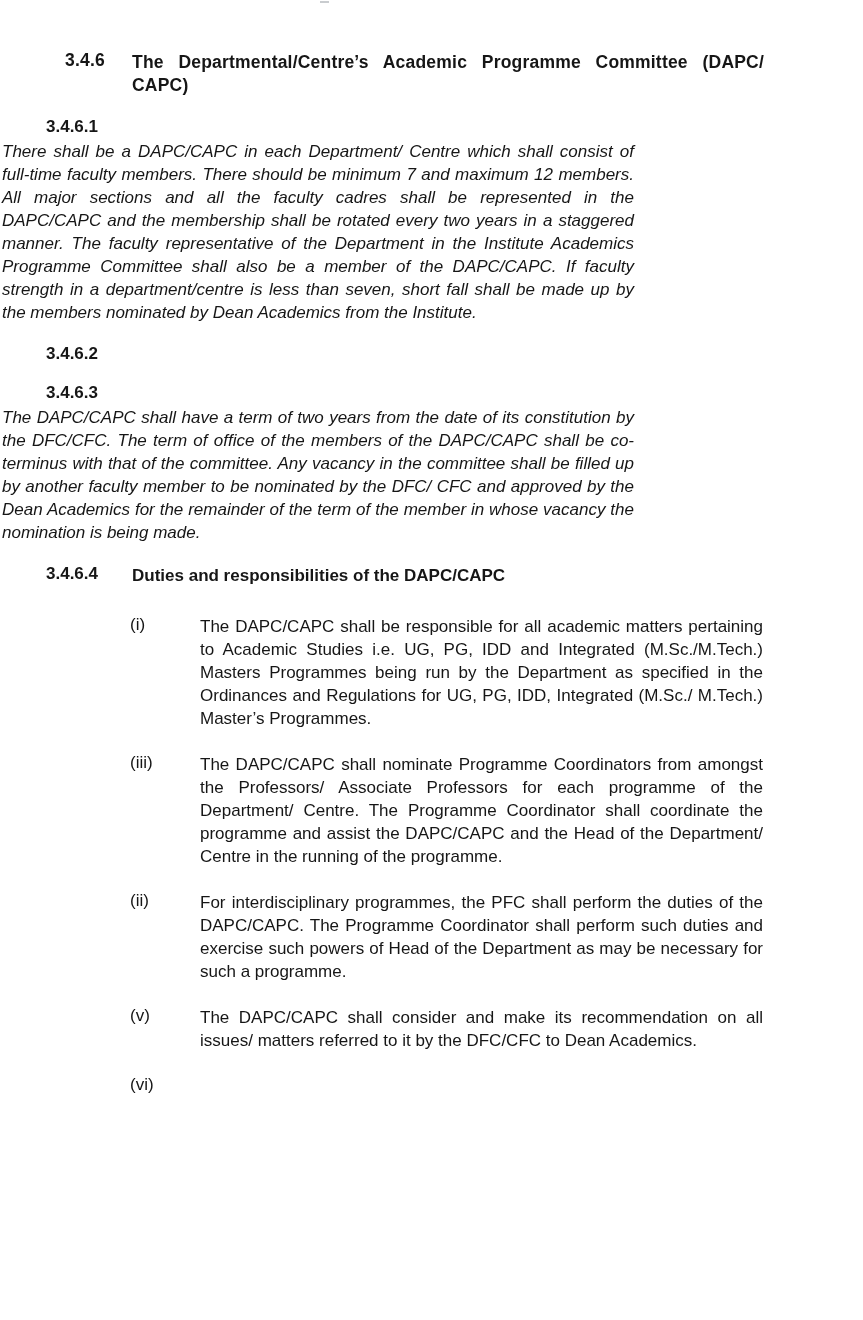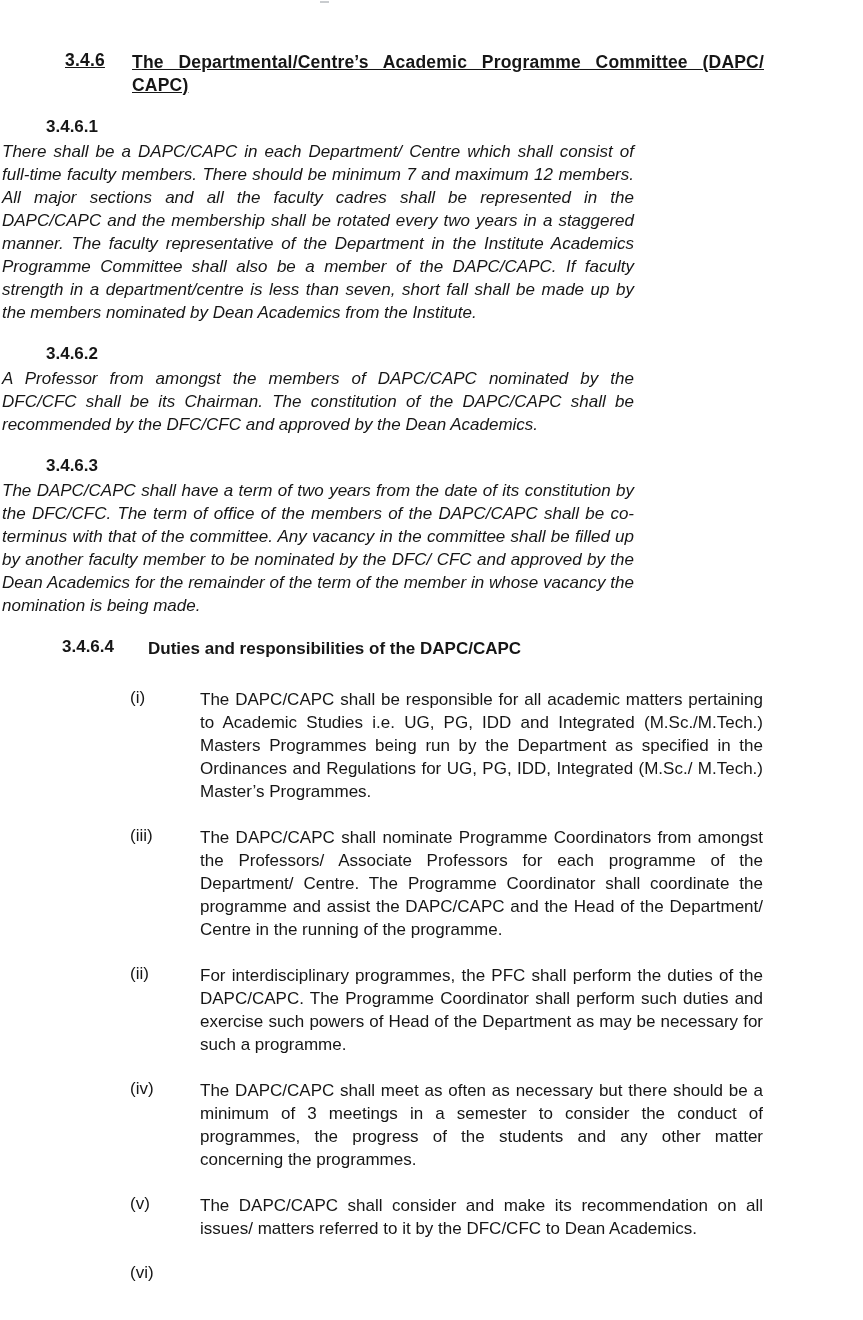--- a/index.html
+++ b/index.html
@@ -41,21 +41,20 @@
     font-size: inherit;
     line-height: inherit;
     font-weight: inherit;
   }
   
   .heading {
     font-weight: bold;
     font-size: 17.5px;
     letter-spacing: 0.2px;
     margin-bottom: 16px;
-    text-decoration: underline;
   }
   .heading .num {
     flex: 0 0 auto;
     margin-left: 65px;
     width: 65px;
   }
   .heading .htext {
     width: 632px;
     text-align: justify;
   }
@@ -72,21 +71,20 @@
   }
   .para .ptext {
     width: 632px;
     text-align: justify;
     font-style: italic;
   }
   
   .subheading {
     font-weight: bold;
     margin-bottom: 24px;
-    padding-left: 16px;
   }
   .subheading .num {
     flex: 0 0 auto;
     margin-left: 46px;
     width: 84px;
   }
   .subheading .stext {
     width: 632px;
   }
   
@@ -117,21 +115,20 @@
       <h2 class="htext">The Departmental/Centre’s Academic Programme Committee (DAPC/ CAPC)</h2>
     </div>
 
     <div class="row para">
       <span class="num">3.4.6.1</span>
       <p class="ptext">There shall be a DAPC/CAPC in each Department/ Centre which shall consist of full-time faculty members. There should be minimum 7 and maximum 12 members. All major sections and all the faculty cadres shall be represented in the DAPC/CAPC and the membership shall be rotated every two years in a staggered manner. The faculty representative of the Department in the Institute Academics Programme Committee shall also be a member of the DAPC/CAPC. If faculty strength in a department/centre is less than seven, short fall shall be made up by the members nominated by Dean Academics from the Institute.</p>
     </div>
 
     <div class="row para">
       <span class="num">3.4.6.2</span>
-      <p class="ptext">A Professor from amongst the members of DAPC/CAPC nominated by the DFC/CFC shall be its Chairman. The constitution of the DAPC/CAPC shall be recommended by the DFC/CFC and approved by the Dean Academics.</p>
     </div>
 
     <div class="row para">
       <span class="num">3.4.6.3</span>
       <p class="ptext">The DAPC/CAPC shall have a term of two years from the date of its constitution by the DFC/CFC. The term of office of the members of the DAPC/CAPC shall be co-terminus with that of the committee. Any vacancy in the committee shall be filled up by another faculty member to be nominated by the DFC/ CFC and approved by the Dean Academics for the remainder of the term of the member in whose vacancy the nomination is being made.</p>
     </div>
 
     <div class="row subheading">
       <span class="num">3.4.6.4</span>
       <h3 class="stext">Duties and responsibilities of the DAPC/CAPC</h3>
@@ -145,24 +142,20 @@
     <div class="row item">
       <span class="label">(iii)</span>
       <p class="itext">The DAPC/CAPC shall nominate Programme Coordinators from amongst the Professors/ Associate Professors for each programme of the Department/ Centre. The Programme Coordinator shall coordinate the programme and assist the DAPC/CAPC and the Head of the Department/ Centre in the running of the programme.</p>
     </div>
 
     <div class="row item">
       <span class="label">(ii)</span>
       <p class="itext">For interdisciplinary programmes, the PFC shall perform the duties of the DAPC/CAPC. The Programme Coordinator shall perform such duties and exercise such powers of Head of the Department as may be necessary for such a programme.</p>
     </div>
 
-    <div class="row item">
-      <span class="label">(iv)</span>
-      <p class="itext">The DAPC/CAPC shall meet as often as necessary but there should be a minimum of 3 meetings in a semester to consider the conduct of programmes, the progress of the students and any other matter concerning the programmes.</p>
-    </div>
 
     <div class="row item">
       <span class="label">(v)</span>
       <p class="itext">The DAPC/CAPC shall consider and make its recommendation on all issues/ matters referred to it by the DFC/CFC to Dean Academics.</p>
     </div>
 
     <div class="row item">
       <span class="label">(vi)</span>
     </div>
 

